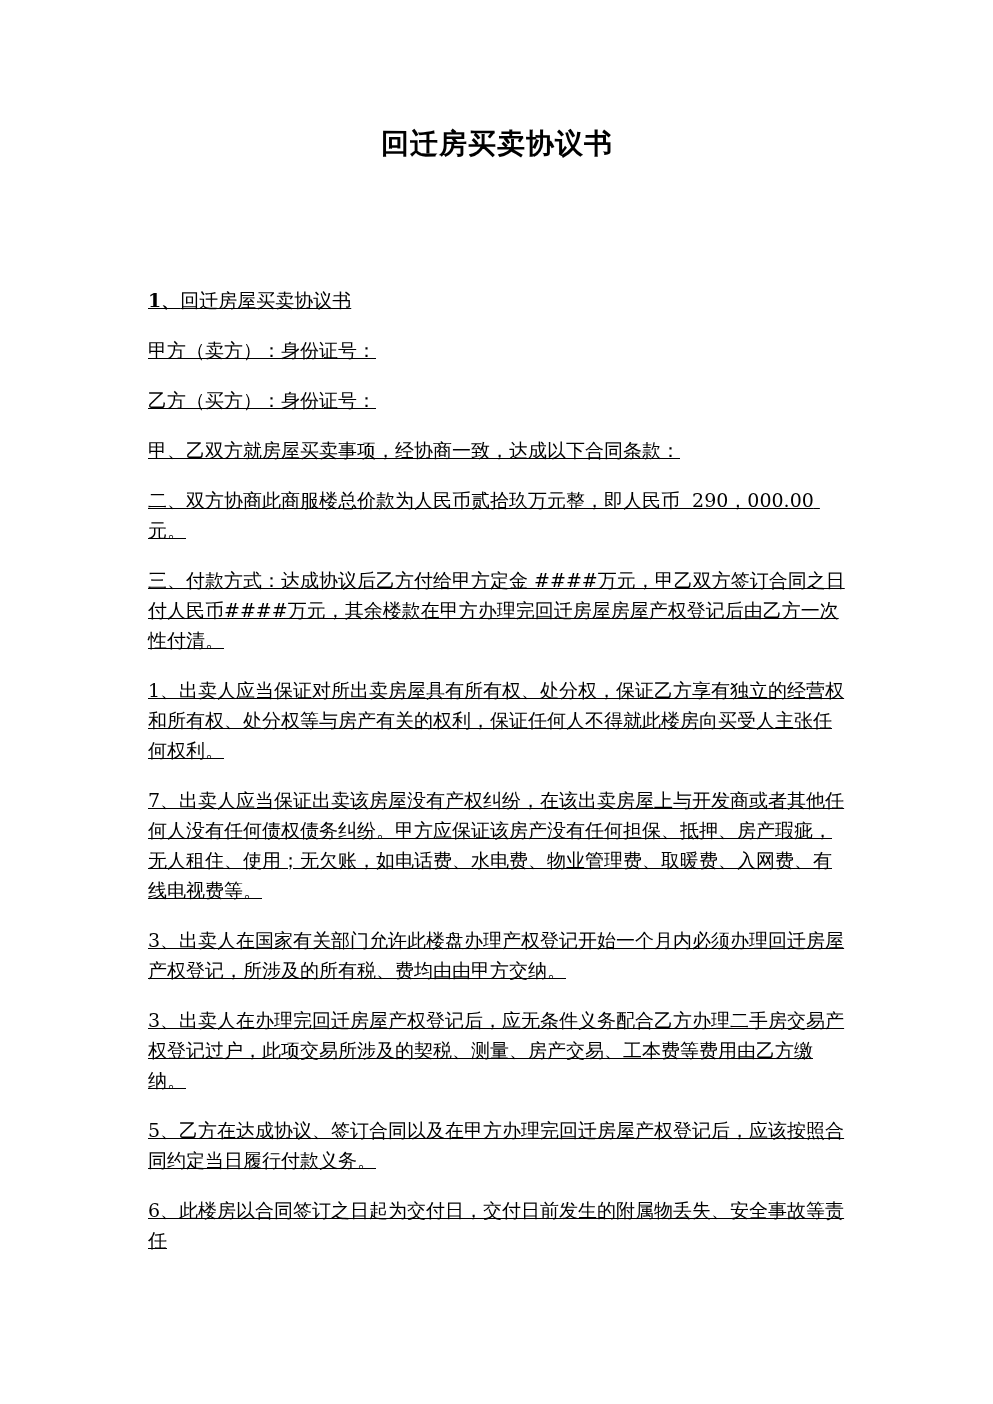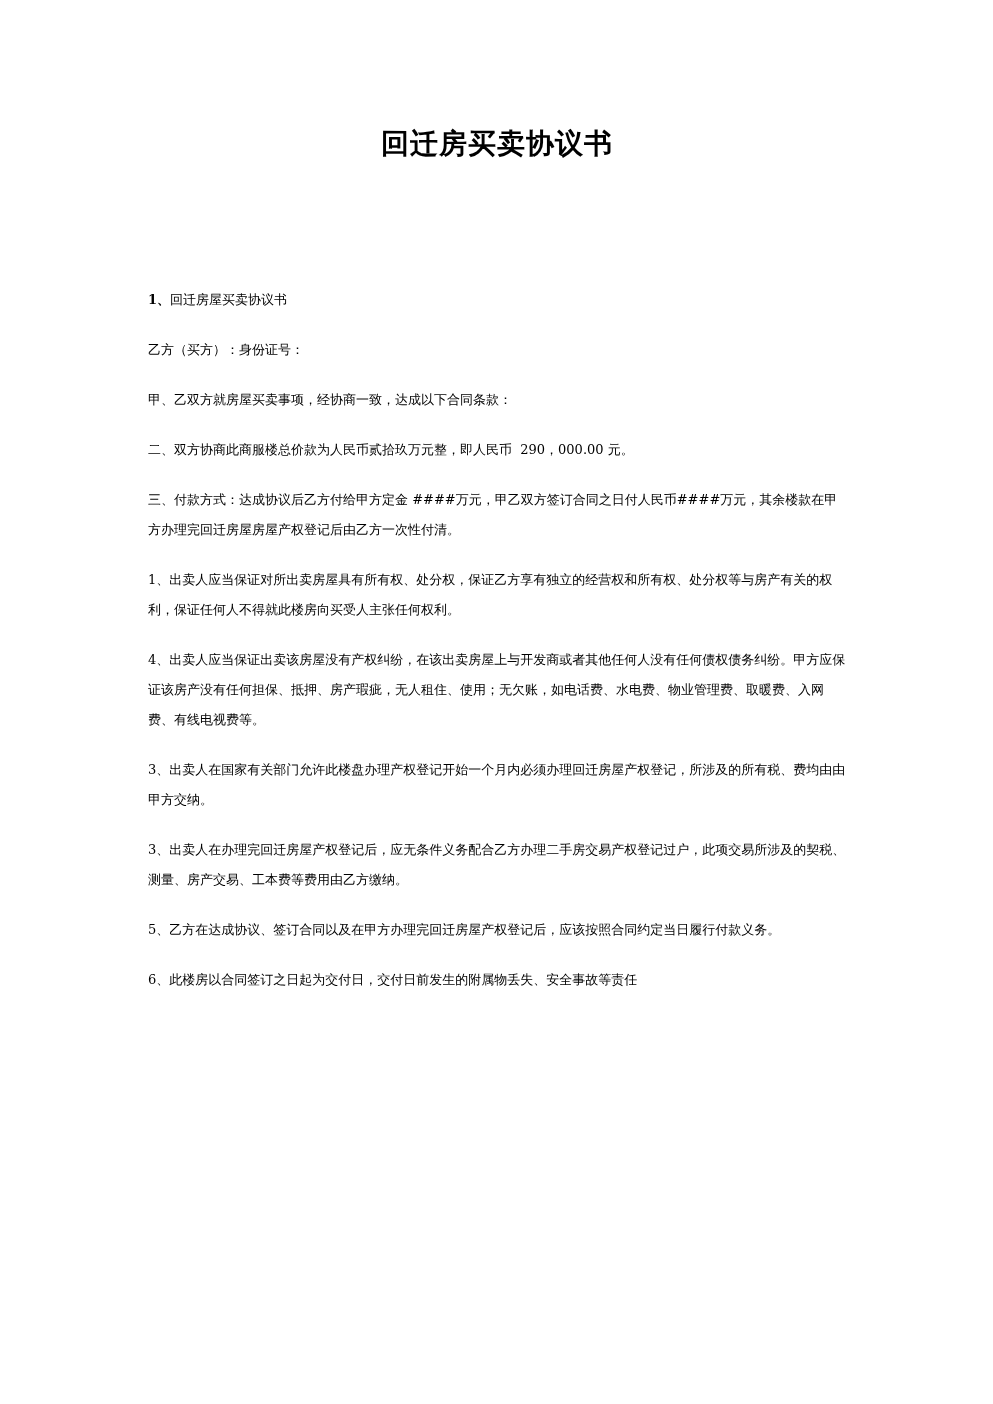--- a/index.html
+++ b/index.html
@@ -24,51 +24,53 @@
   .doc-title {
     margin: 0 0 125px 0;
     text-align: center;
     font-size: 28px;
     line-height: 32px;
     font-weight: 700;
     letter-spacing: 1px;
   }
   .para {
     margin: 12px 0 20px 0;
-    font-size: 13px;
+    font-size: 19px;
     line-height: 30px;
     text-align: left;
     white-space: pre-wrap;
     word-break: break-all;
+    text-decoration: underline;
   }
   .bold { font-weight: 700; }
 </style>
 </head>
 <body>
 
 <div class="page">
 
   <h1 class="doc-title">回迁房买卖协议书</h1>
 
   <p class="para"><span class="bold">1、</span><span>回迁房屋买卖协议书</span></p>
 
+  <p class="para">甲方（卖方）：身份证号：</p>
 
   <p class="para">乙方（买方）：身份证号：</p>
 
   <p class="para">甲、乙双方就房屋买卖事项，经协商一致，达成以下合同条款：</p>
 
 
   <p class="para">二、双方协商此商服楼总价款为人民币贰拾玖万元整，即人民币  290，000.00 元。</p>
 
   <p class="para">三、付款方式：达成协议后乙方付给甲方定金 ####万元，甲乙双方签订合同之日付人民币####万元，其余楼款在甲方办理完回迁房屋房屋产权登记后由乙方一次性付清。</p>
 
 
   <p class="para">1、出卖人应当保证对所出卖房屋具有所有权、处分权，保证乙方享有独立的经营权和所有权、处分权等与房产有关的权利，保证任何人不得就此楼房向买受人主张任何权利。</p>
 
-  <p class="para">4、出卖人应当保证出卖该房屋没有产权纠纷，在该出卖房屋上与开发商或者其他任何人没有任何债权债务纠纷。甲方应保证该房产没有任何担保、抵押、房产瑕疵，无人租住、使用；无欠账，如电话费、水电费、物业管理费、取暖费、入网费、有线电视费等。</p>
+  <p class="para">7、出卖人应当保证出卖该房屋没有产权纠纷，在该出卖房屋上与开发商或者其他任何人没有任何债权债务纠纷。甲方应保证该房产没有任何担保、抵押、房产瑕疵，无人租住、使用；无欠账，如电话费、水电费、物业管理费、取暖费、入网费、有线电视费等。</p>
 
   <p class="para">3、出卖人在国家有关部门允许此楼盘办理产权登记开始一个月内必须办理回迁房屋产权登记，所涉及的所有税、费均由由甲方交纳。</p>
 
   <p class="para">3、出卖人在办理完回迁房屋产权登记后，应无条件义务配合乙方办理二手房交易产权登记过户，此项交易所涉及的契税、测量、房产交易、工本费等费用由乙方缴纳。</p>
 
   <p class="para">5、乙方在达成协议、签订合同以及在甲方办理完回迁房屋产权登记后，应该按照合同约定当日履行付款义务。</p>
 
   <p class="para">6、此楼房以合同签订之日起为交付日，交付日前发生的附属物丢失、安全事故等责任</p>
 
 </div>

